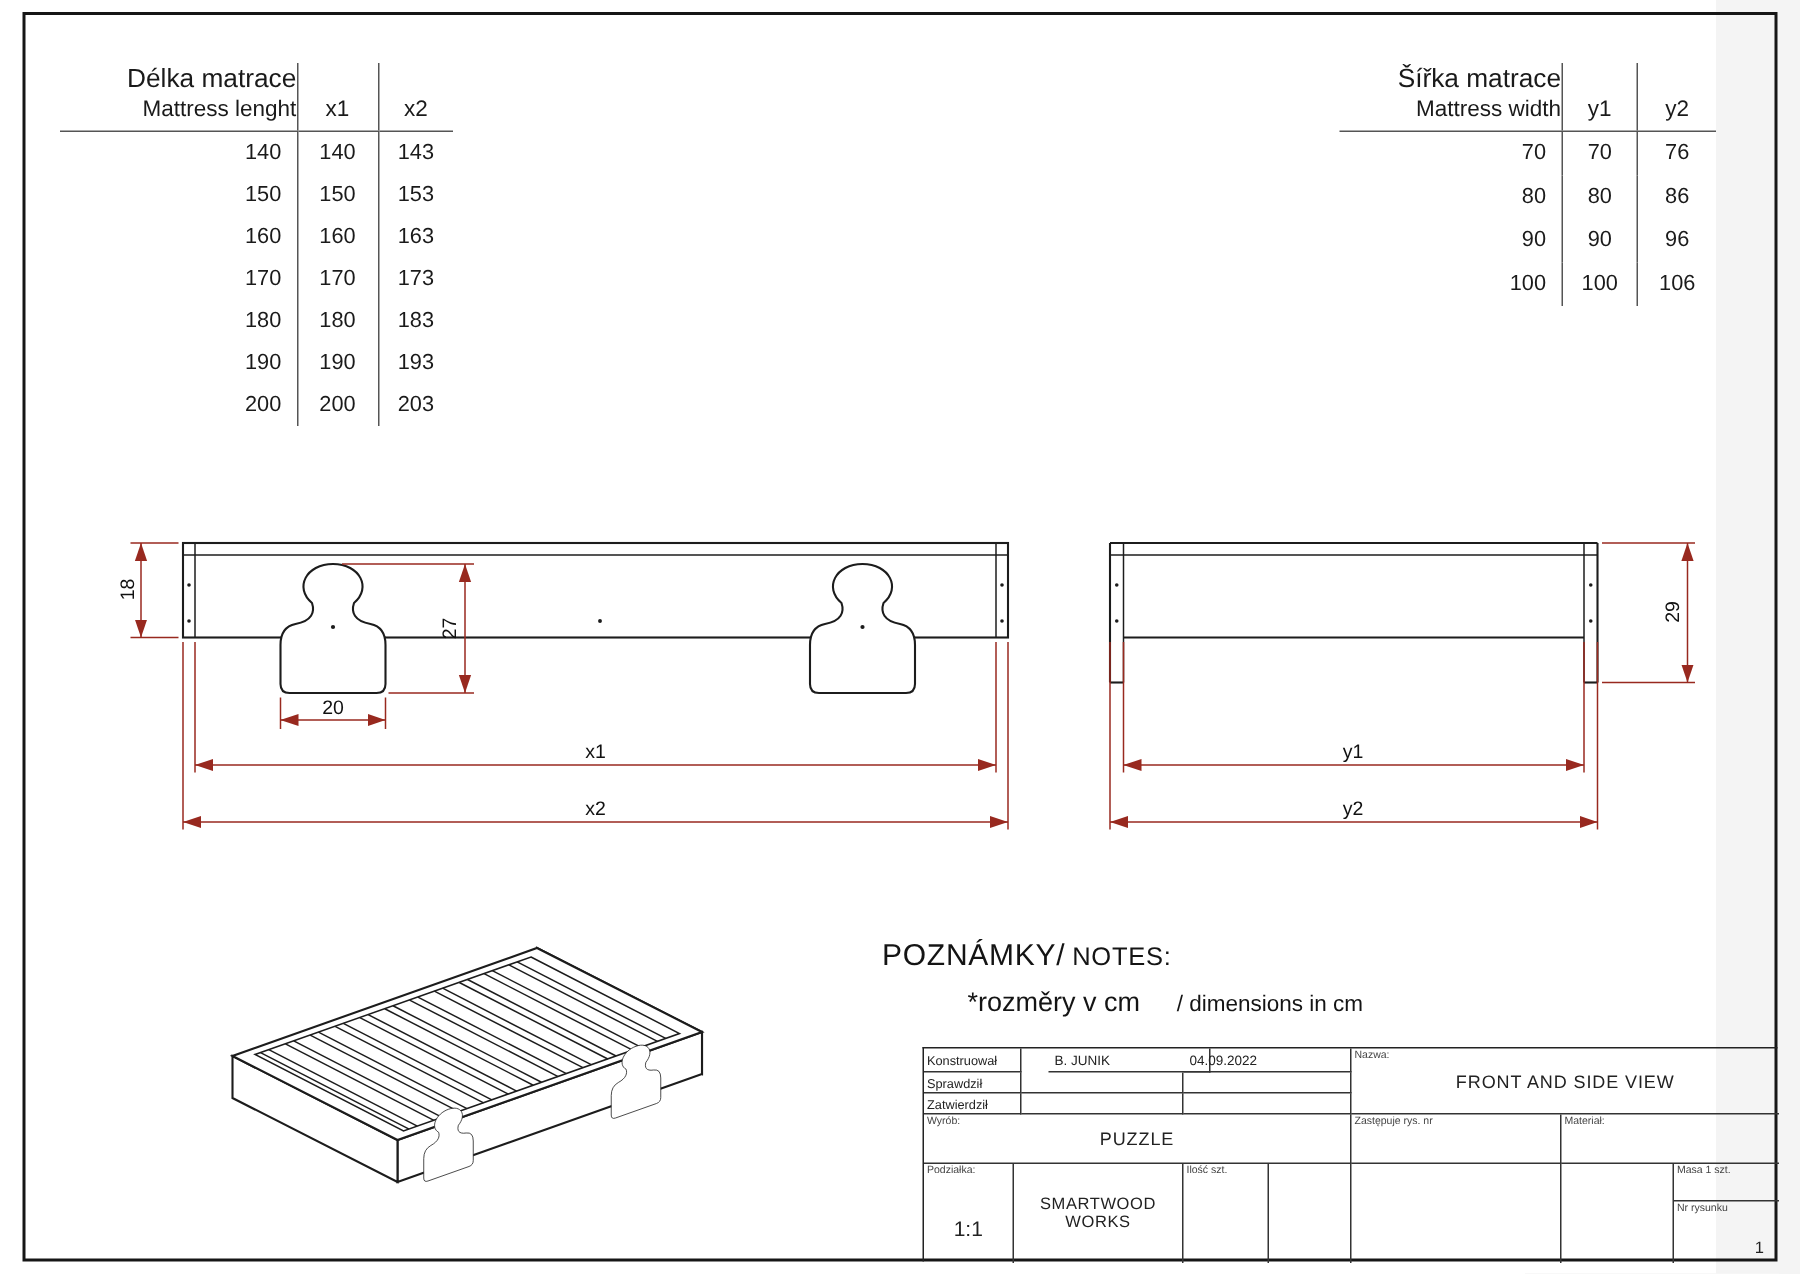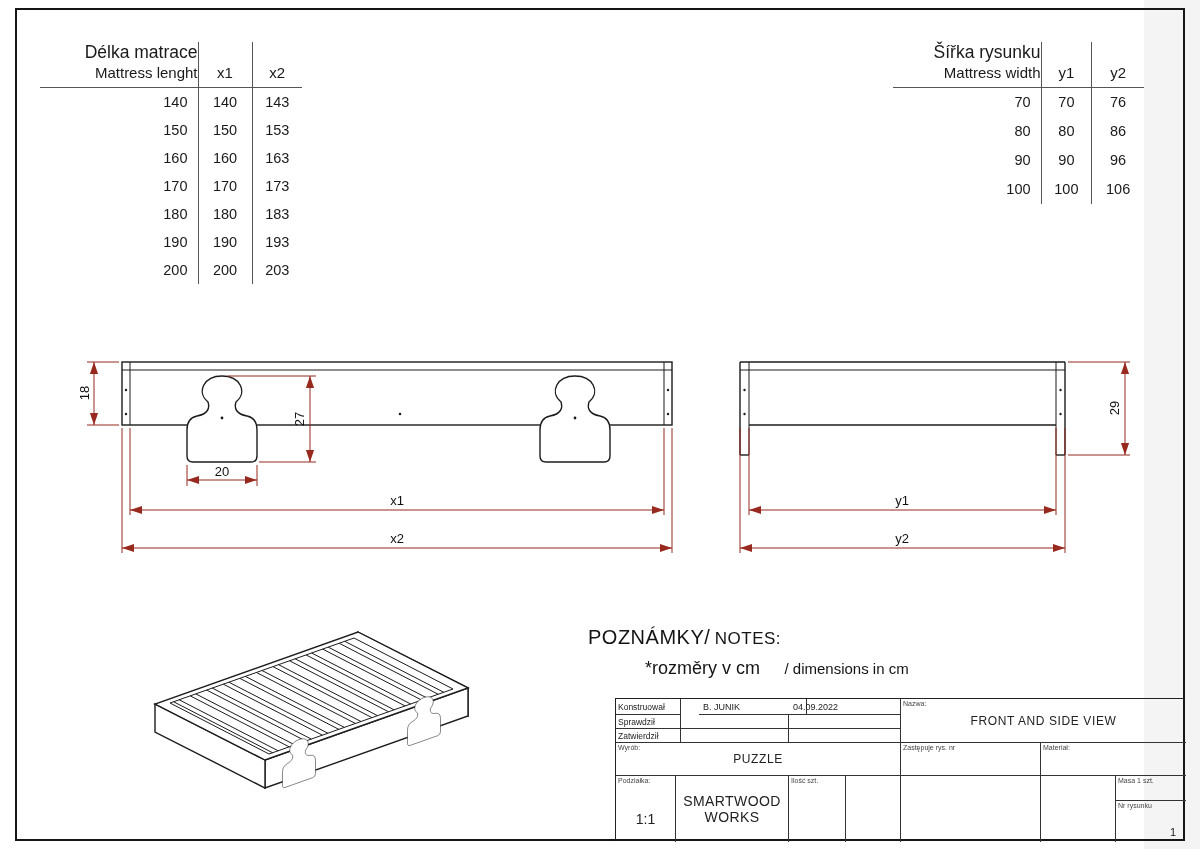--- a/index.html
+++ b/index.html
@@ -41,21 +41,21 @@
   .tblock{position:absolute;left:615px;top:698px;width:570px;height:143px;border-top:1.5px solid #222;border-left:1.5px solid #222;font-size:9px;color:#222}
   .cell{position:absolute;border-right:1px solid #333;border-bottom:1px solid #333}
   .cell.no-r{border-right:none}
   .cell.no-b{border-bottom:none}
   .tl{font-size:7px;color:#444;position:absolute;top:1px;left:2px;white-space:nowrap}
   .cv{display:flex;align-items:center;justify-content:center;width:100%;height:100%;text-align:center}
   .rowlbl{font-size:8.5px;padding-left:2px;display:flex;align-items:center;height:100%}
   .rowval{font-size:9px;padding-left:4px;display:flex;align-items:center;height:100%}
   .bigname{font-size:12px;letter-spacing:.6px}
   .scaleval{font-size:14px;margin-top:10px}
-  .companyval{font-size:14px;letter-spacing:.4px}
+  .companyval{font-size:11px;letter-spacing:.4px}
   .sheetnum{position:absolute;right:10px;bottom:4px;font-size:11px}
 </style>
 </head>
 <body>
 
 <div class="sheet">
   <div class="sheet-border"></div>
 
   <table class="dim-table" style="left:40px;top:42px">
     <colgroup>
@@ -114,21 +114,21 @@
 
   <table class="dim-table w-table" style="left:893px;top:42px">
     <colgroup>
         <col style="width:155px">
         <col style="width:55px">
         <col style="width:57px">
       </colgroup>
     <thead>
       <tr>
         <th class="title-cell">
-          <div class="t1">Šířka rysunku</div>
+          <div class="t1">Šířka matrace</div>
           <div class="t2">Mattress width</div>
         </th>
         <th>y1</th>
         <th>y2</th>
       </tr>
     </thead>
     <tbody>
       <tr>
           <td>70</td>
           <td>70</td>

